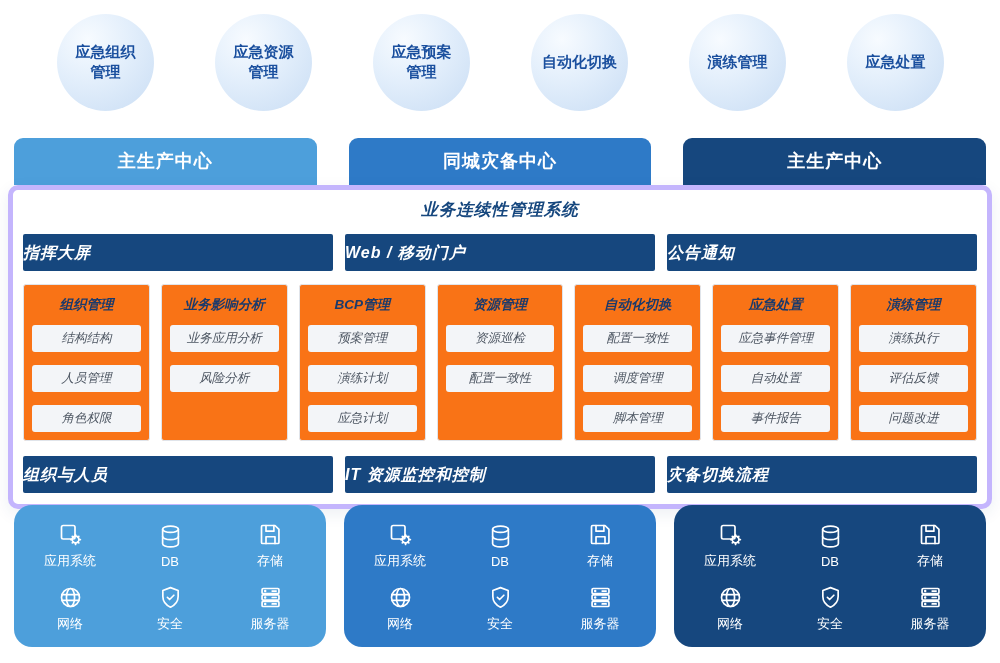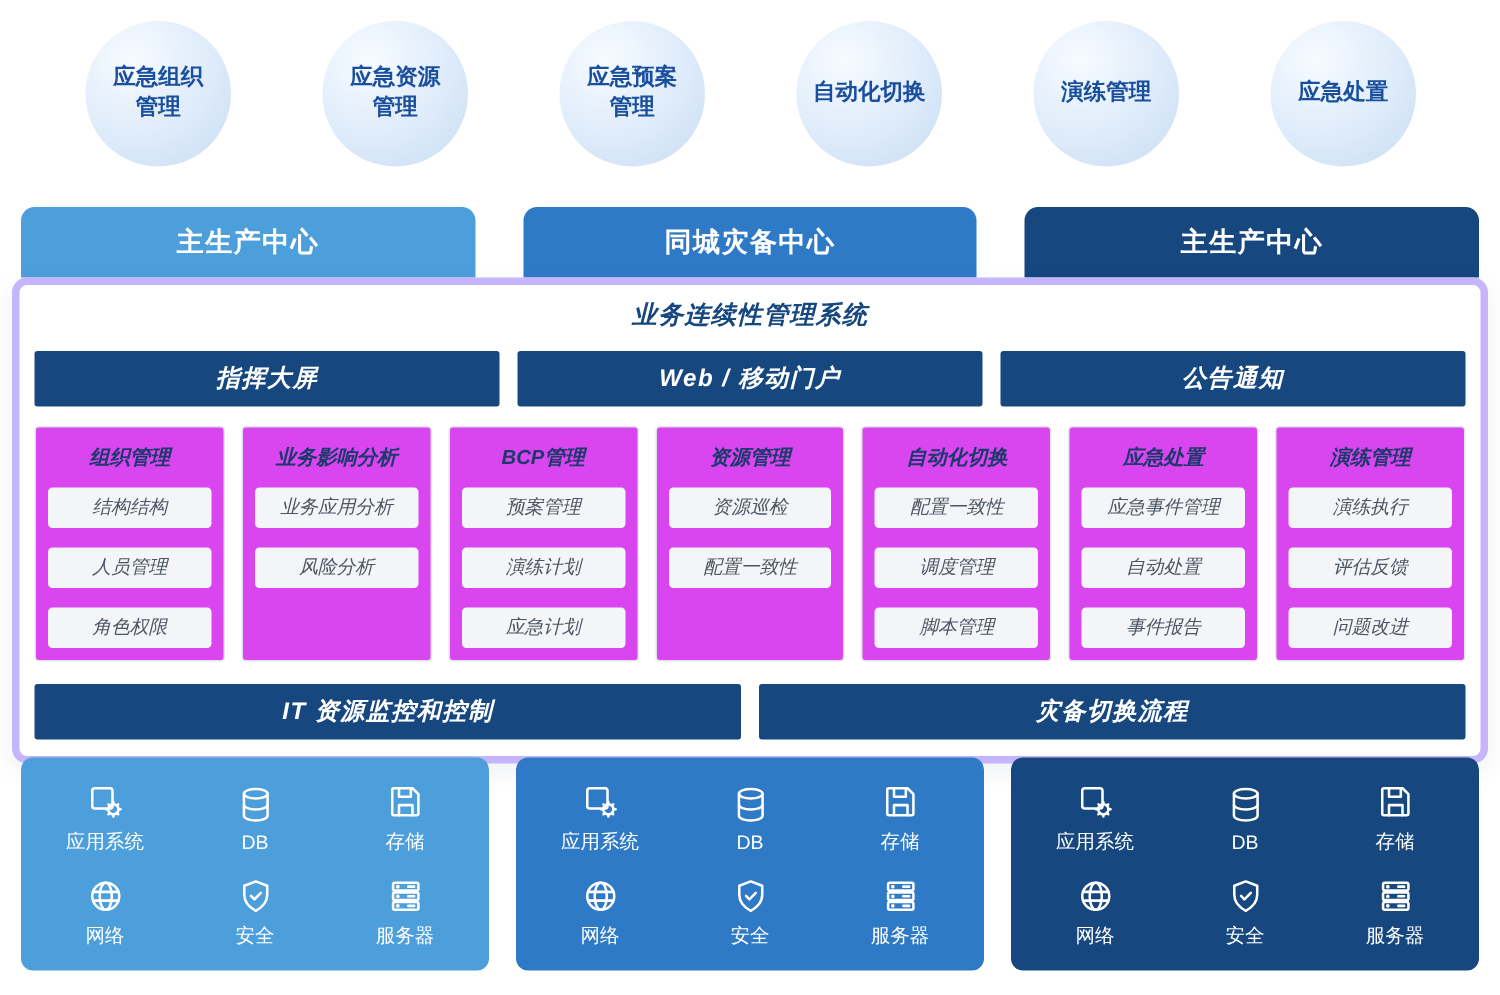--- a/index.html
+++ b/index.html
@@ -18,33 +18,33 @@
     border-radius:9px 9px 0 0;letter-spacing:1px;}
   .c-light{background:#4d9fdb;}
   .c-mid{background:#2e7ac7;}
   .c-navy{background:#16477e;}
 
   
   .panel{position:absolute;top:185px;left:8px;right:8px;height:314px;background:#ffffff;border:5px solid #c4b5fd;
     border-radius:10px;box-shadow:0 5px 16px rgba(20,60,120,0.08);font-style:italic;}
   .panel-title{position:absolute;top:9px;left:0;right:0;text-align:center;font-size:16.5px;font-weight:bold;color:#16477e;letter-spacing:1px;}
   .portals{position:absolute;top:44px;left:10px;right:10px;display:flex;gap:12px;}
-  .portal-bar,.footer-bar{flex:1;height:37px;line-height:37px;background:#16477e;color:#ffffff;text-align:center;
+  .portal-bar,.footer-bar{flex:1;height:37px;line-height:37px;background:#16477e;color:#ffffff;text-align:left;
     font-size:16px;font-weight:bold;letter-spacing:1px;border-radius:2px;}
   .modules{position:absolute;top:94px;left:10px;right:10px;display:flex;gap:11px;align-items:stretch;}
-  .card{flex:1;background:#d946ef;border:1px solid #e0e4ea;border-radius:3px;padding:9px 8px 8px 8px;}
+  .card{flex:1;background:#f97316;border:1px solid #e0e4ea;border-radius:3px;padding:9px 8px 8px 8px;}
   .card-title{text-align:center;font-size:13.5px;font-weight:bold;color:#1b3a6b;margin:2px 0 11px 0;}
   .card-item{background:#f3f5f8;border-radius:3px;height:27px;line-height:27px;text-align:center;font-size:12.5px;
     color:#4c5561;margin-bottom:13px;overflow:hidden;white-space:nowrap;}
   .card-item:last-child{margin-bottom:0;}
   .footers{position:absolute;bottom:11px;left:10px;right:10px;display:flex;gap:12px;}
 
   
   .infra-row{position:absolute;top:505px;left:14px;right:14px;display:flex;gap:18px;}
-  .infra-panel{flex:1;height:142px;border-radius:8px;}
+  .infra-panel{flex:1;height:142px;border-radius:18px;}
   .infra-grid{display:grid;grid-template-columns:1fr 1fr 1fr;grid-template-rows:1fr 1fr;height:100%;
     padding:10px 6px 8px 6px;box-sizing:border-box;row-gap:2px;}
   .infra-item{display:flex;flex-direction:column;align-items:center;justify-content:center;color:#ffffff;}
   .infra-icon{width:27px;height:27px;color:#ffffff;}
   .infra-label{font-size:13px;color:#ffffff;margin-top:4px;}
 
   .hidden-defs{position:absolute;width:0;height:0;overflow:hidden;}
 </style>
 </head>
 <body>
@@ -175,20 +175,21 @@
       </div>
       <div class="card">
         <div class="card-title">演练管理</div>
         <div class="card-item">演练执行</div>
         <div class="card-item">评估反馈</div>
         <div class="card-item">问题改进</div>
       </div>
     </div>
 
     <div class="footers">
+      <div class="footer-bar">组织与人员</div>
       <div class="footer-bar">IT 资源监控和控制</div>
       <div class="footer-bar">灾备切换流程</div>
     </div>
   </div>
 
   <div class="infra-row">
 
     <div class="infra-panel c-light">
       <div class="infra-grid">
         <div class="infra-item">

